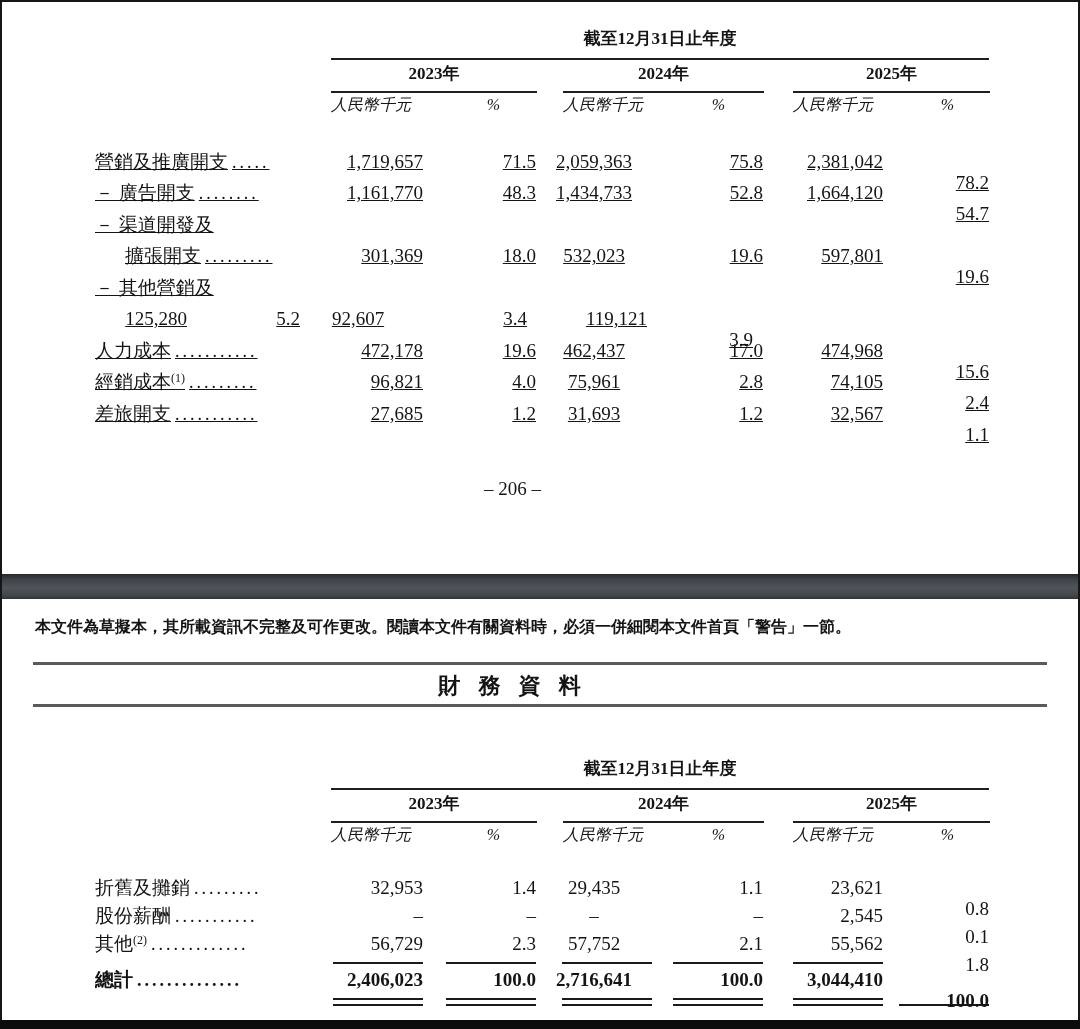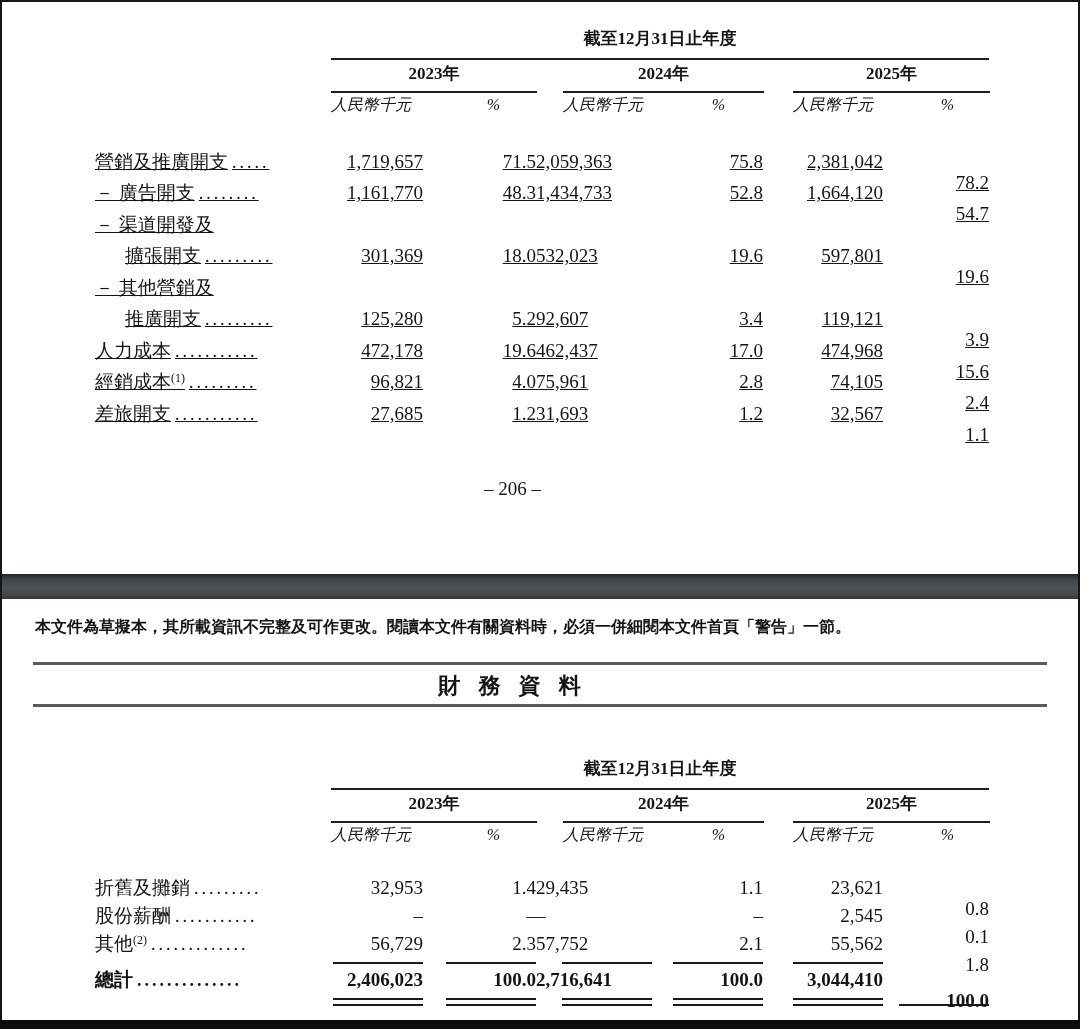--- a/index.html
+++ b/index.html
@@ -30,21 +30,21 @@
 
   .rows{position:absolute;left:0;width:894px;}
   .row{display:flex;align-items:center;font-size:19px;}
   .rows-p1 .row{height:31.5px;}
   .rows-p2 .row{height:28px;}
   .c{box-sizing:border-box;white-space:nowrap;}
   .c-lbl{width:236px;text-align:left;overflow:hidden;}
   .c-lbl.ind{padding-left:30px;}
   .c-a1{width:92px;text-align:right;}
   .c-p1{width:113px;text-align:right;}
-  .c-a2{width:116px;text-align:left;}
+  .c-a2{width:116px;text-align:center;}
   .c-p2{width:111px;text-align:right;}
   .c-a3{width:120px;text-align:right;}
   .c-p3{width:106px;text-align:right;margin-top:42px;}
   .leader{letter-spacing:3px;margin-left:4px;font-size:18px;}
   .sup{font-size:12px;position:relative;top:-6px;}
   .row.bold{font-weight:bold;}
 
   .rule-row{display:flex;height:8px;}
   .rule-row .c{display:flex;}
   .seg{border-top:2px solid #1a1a1a;width:90px;margin-left:auto;margin-top:4px;height:0;}
@@ -124,21 +124,20 @@
       <div class="row">
         <div class="c c-lbl"><span>－ 其他營銷及</span><span class="sup"></span><span class="leader"></span></div>
         <div class="c c-a1"></div>
           <div class="c c-p1"></div>
         <div class="c c-a2"></div>
           <div class="c c-p2"></div>
         <div class="c c-a3"></div>
           <div class="c c-p3"></div>
       </div>
       <div class="row">
-        <div class="c c-lbl ind"><span>推廣開支</span><span class="sup"></span><span class="leader">.........</span></div>
         <div class="c c-a1">125,280</div>
         <div class="c c-p1">5.2</div>
         <div class="c c-a2">92,607</div>
         <div class="c c-p2">3.4</div>
         <div class="c c-a3">119,121</div>
         <div class="c c-p3">3.9</div>
       </div>
       <div class="row">
         <div class="c c-lbl"><span>人力成本</span><span class="sup"></span><span class="leader">...........</span></div>
         <div class="c c-a1">472,178</div>

